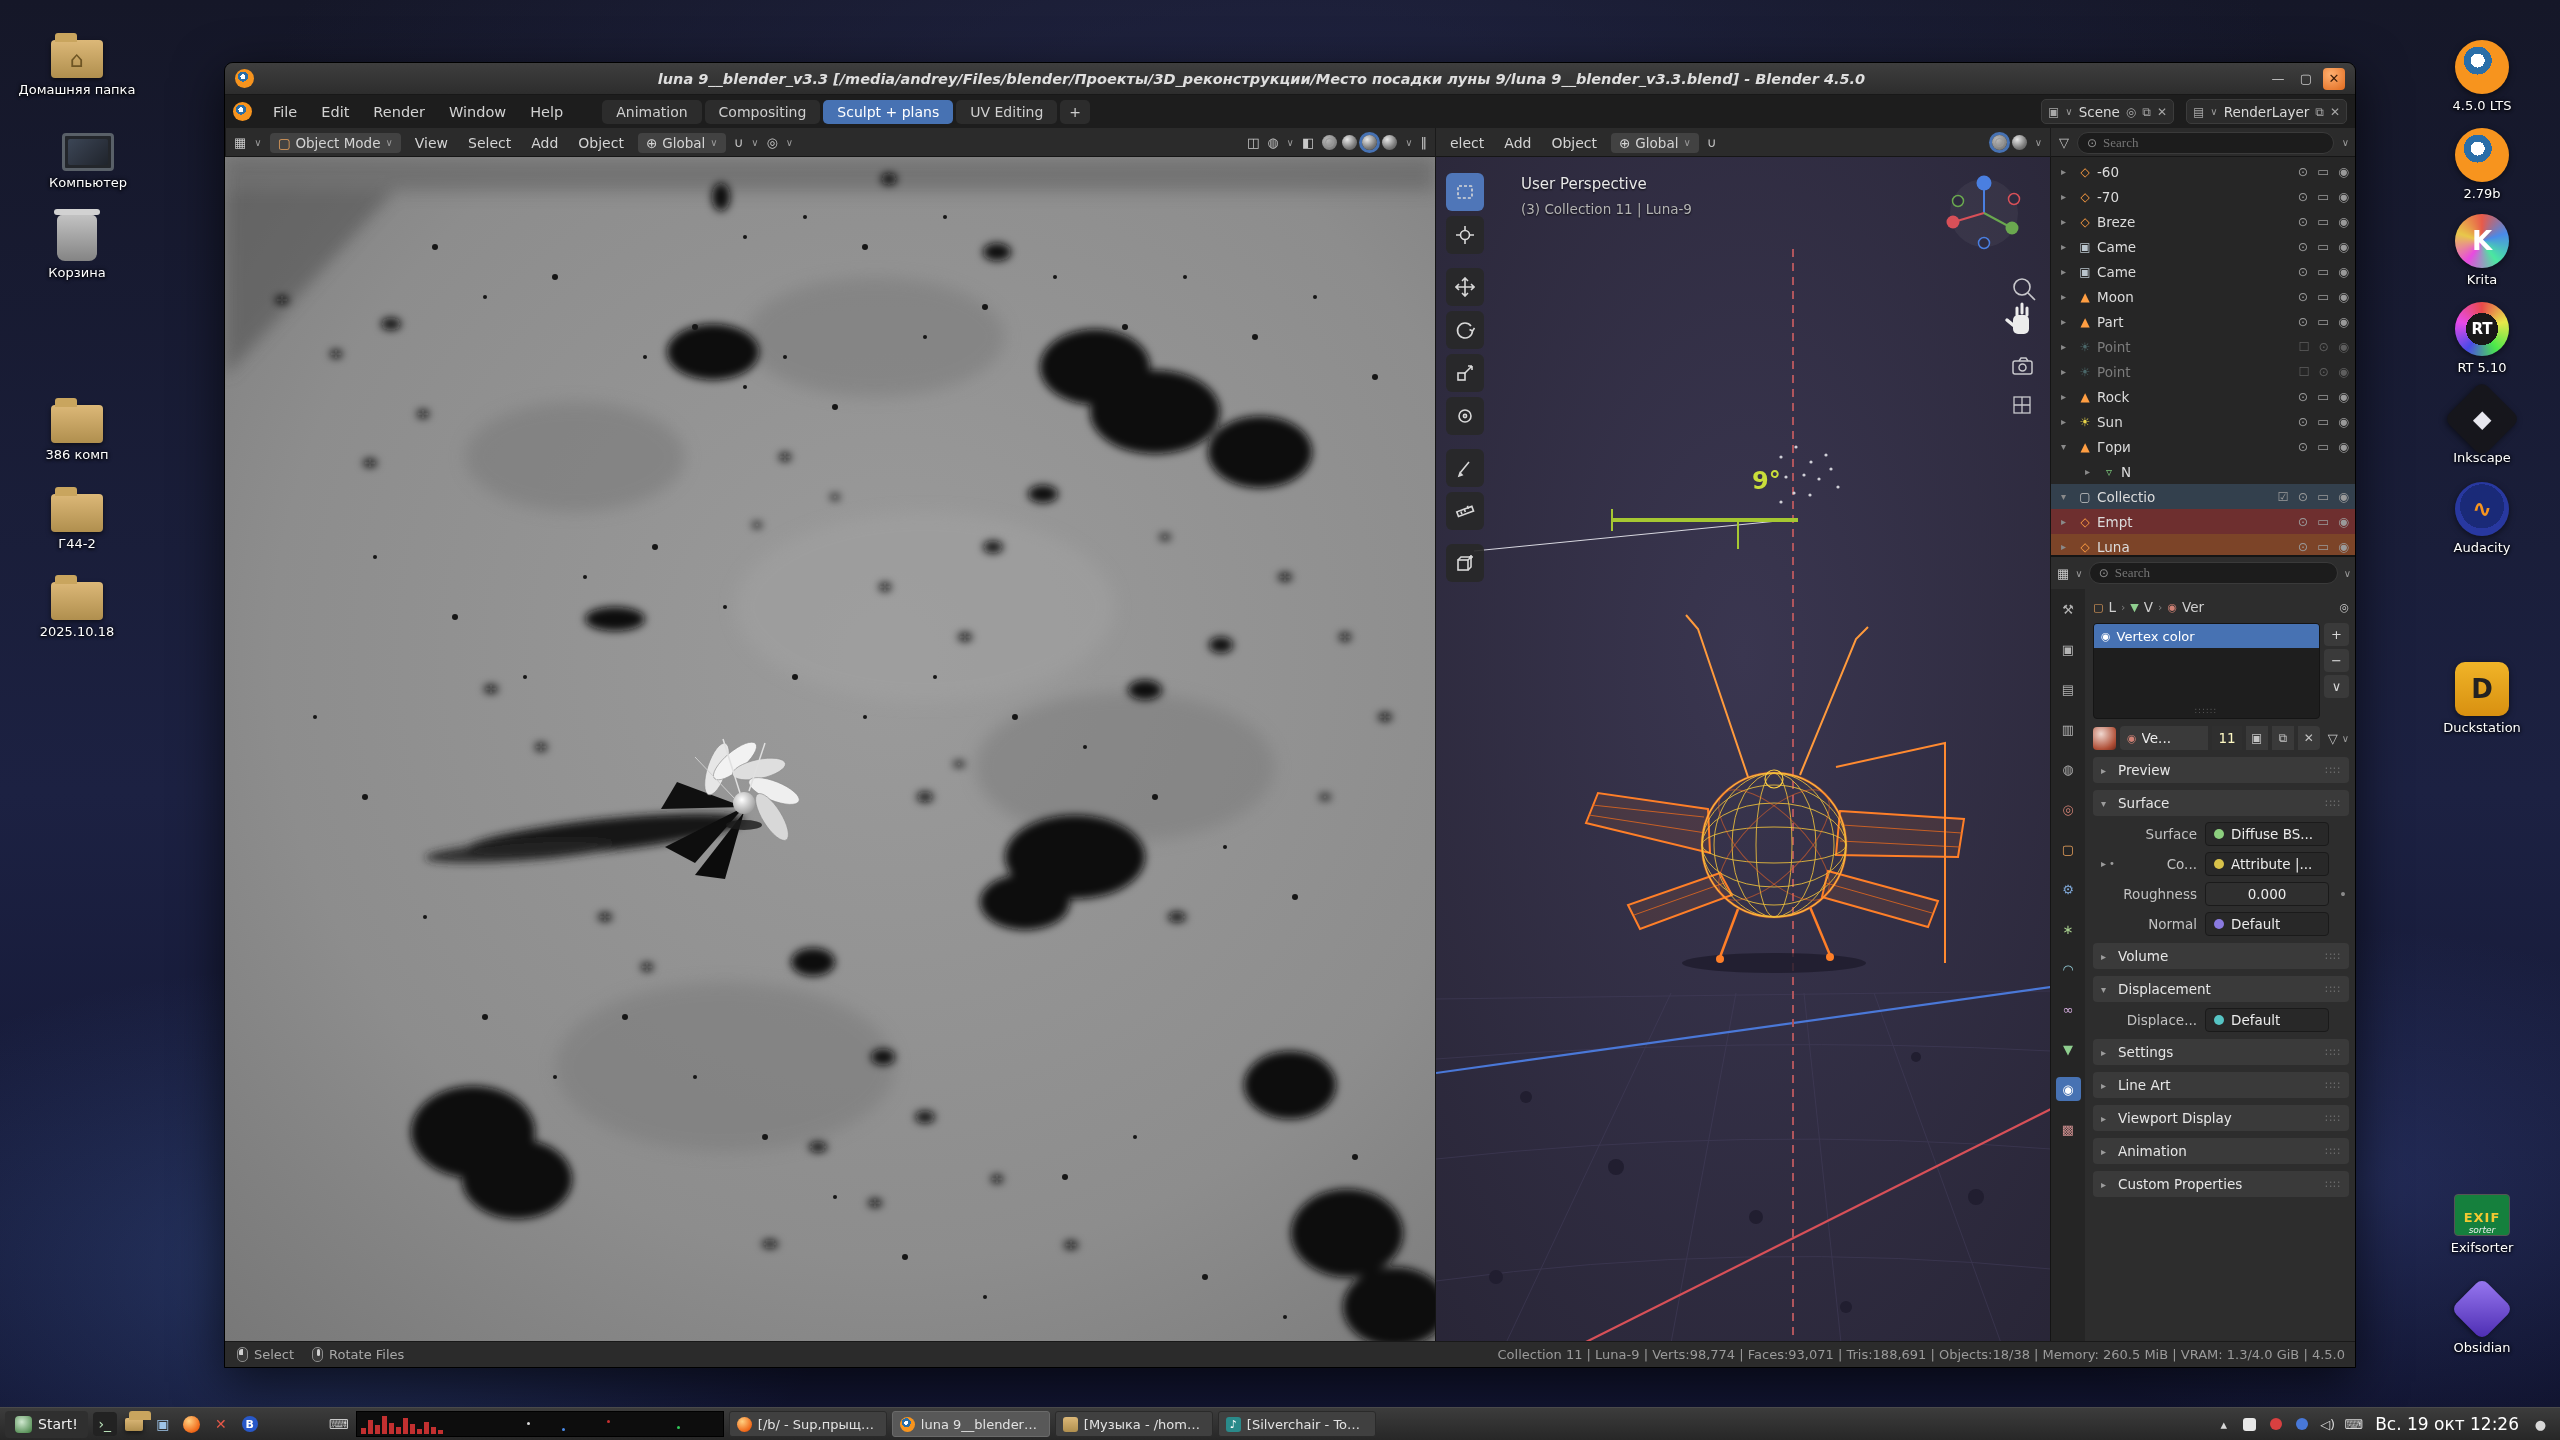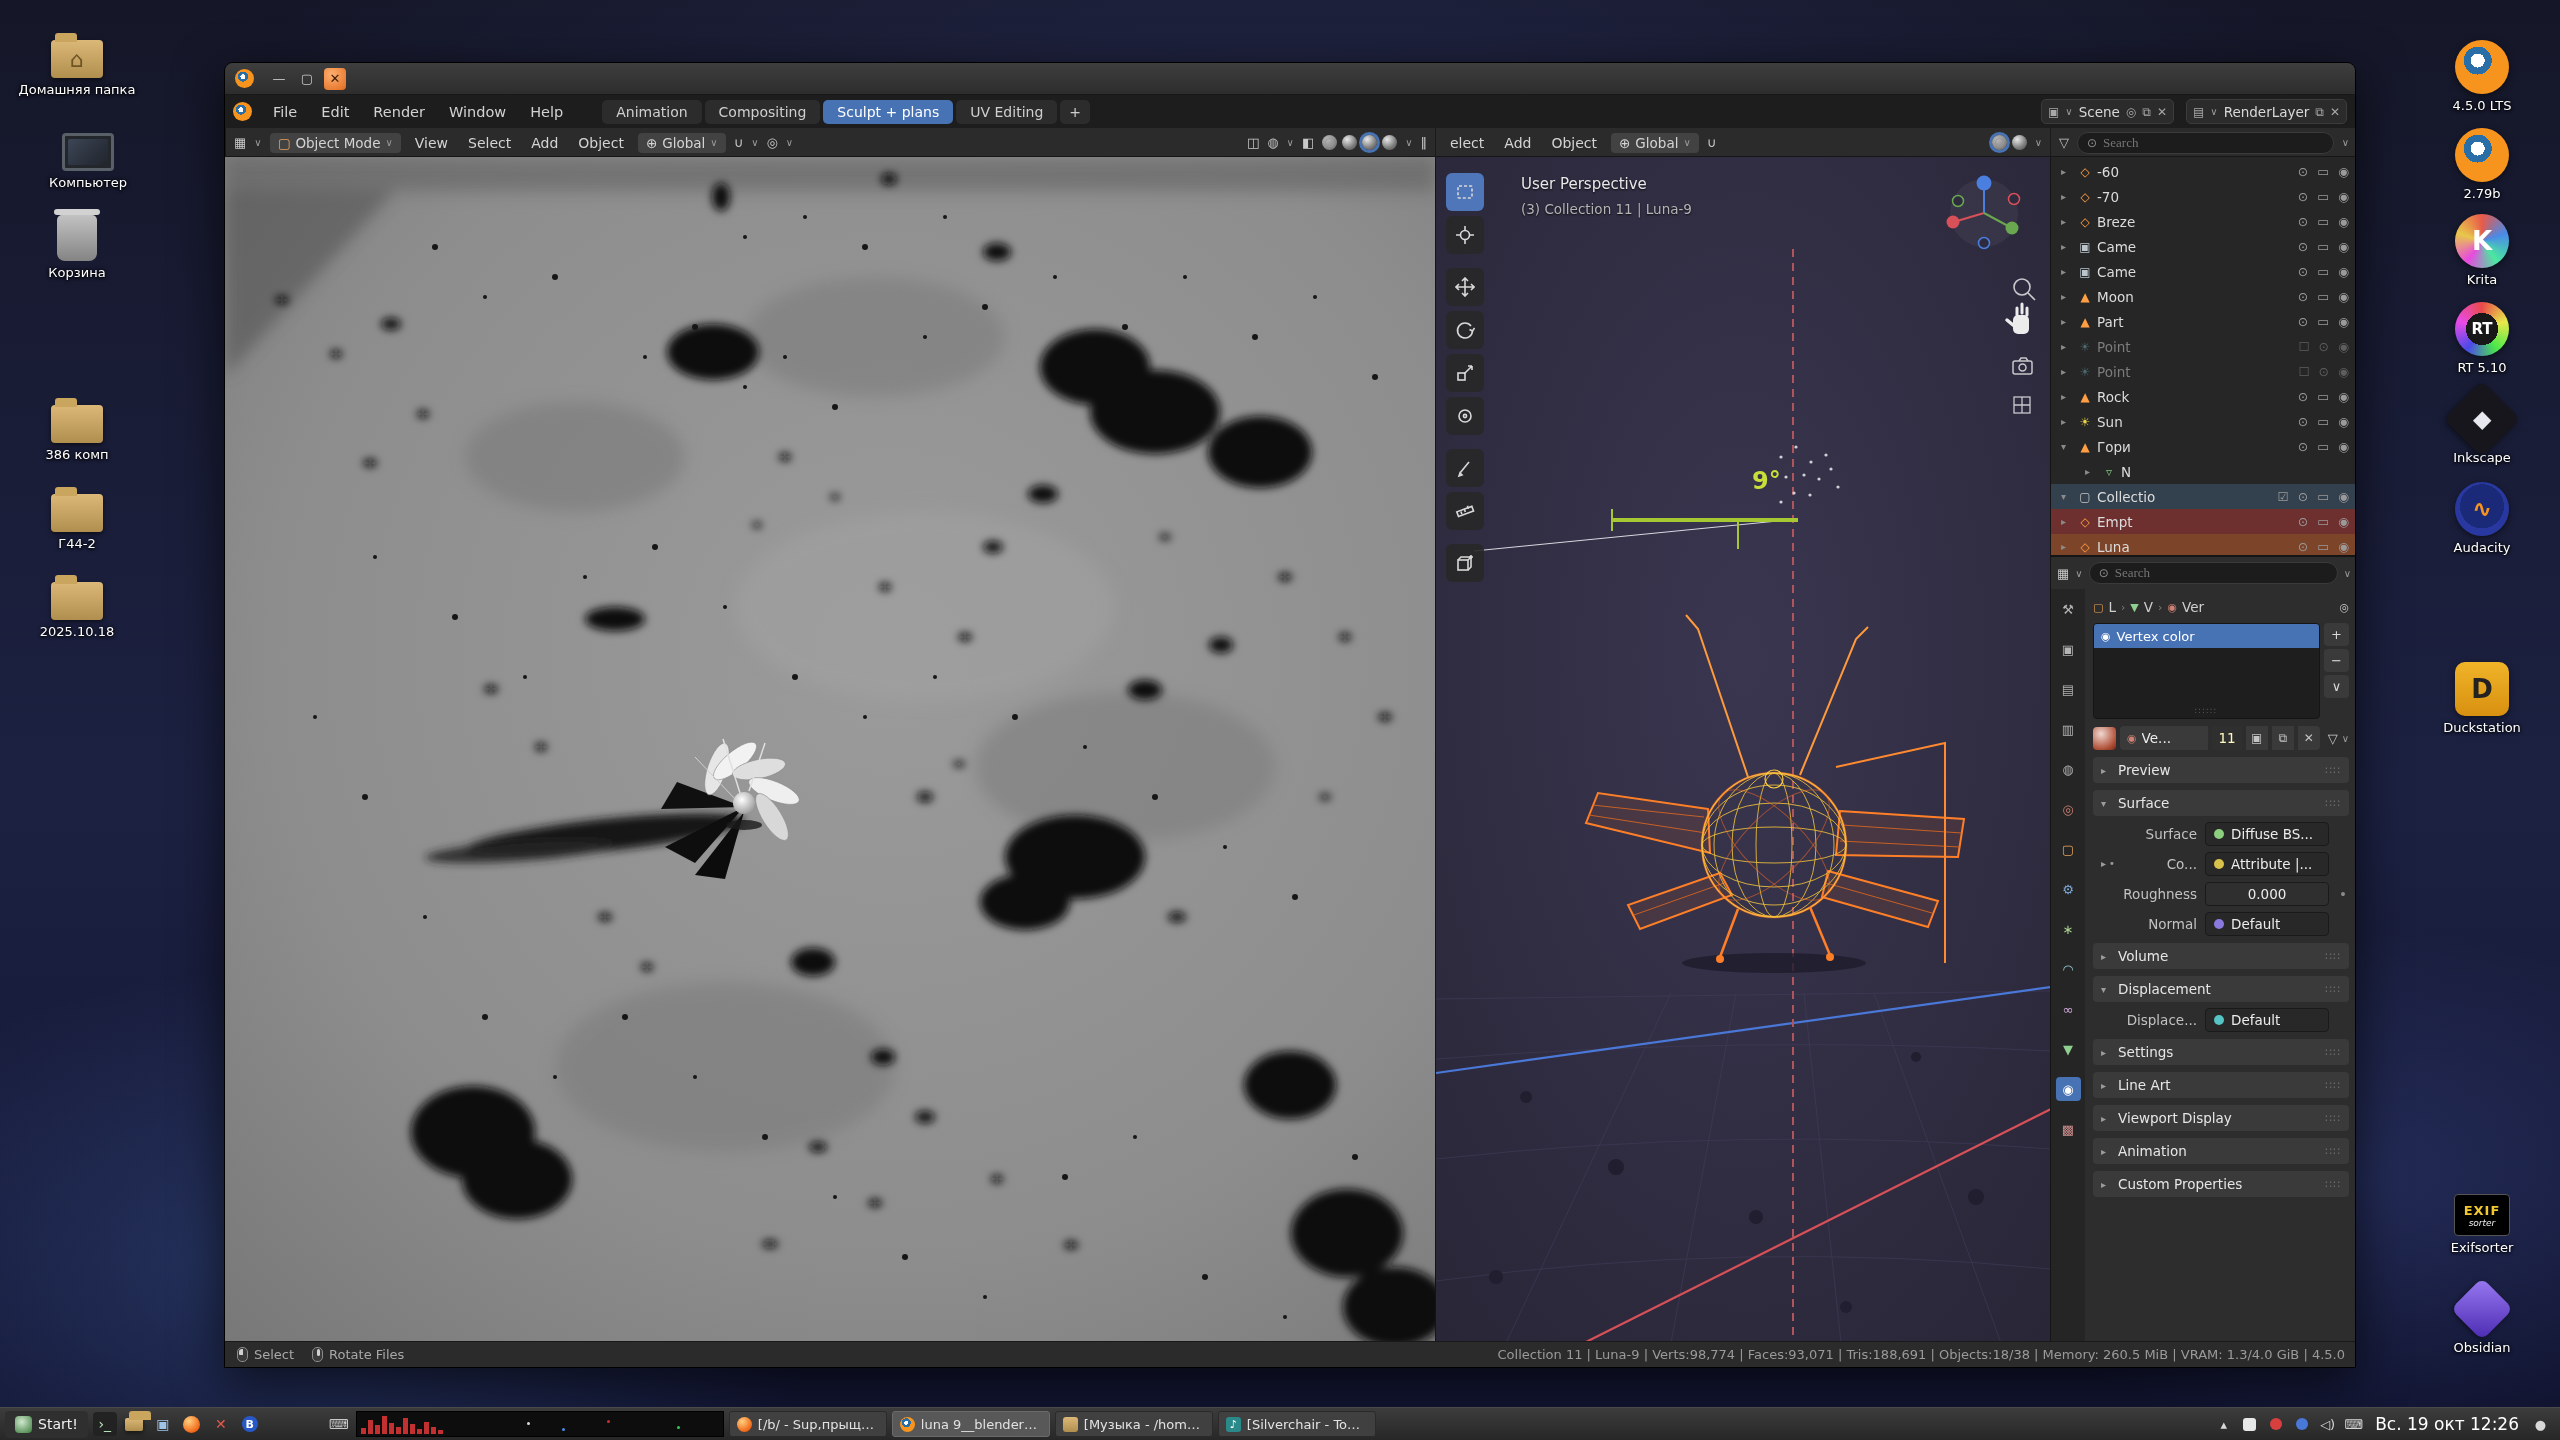--- a/index.html
+++ b/index.html
@@ -22,21 +22,21 @@
   .trash{width:40px;height:46px;background:linear-gradient(#c2c2c2,#848484);border-radius:5px 5px 8px 8px;position:relative}
   .trash::before{content:"";position:absolute;top:-6px;left:-3px;right:-3px;height:6px;background:#d2d2d2;border-radius:3px}
   .appico{width:54px;height:54px;border-radius:12px;display:flex;align-items:center;justify-content:center;font-weight:bold;box-shadow:0 2px 6px rgba(0,0,0,.5)}
   .blenderlogo{border-radius:50%;background:radial-gradient(circle at 42% 38%, #ffffff 0 7px, #2a6ea8 7px 14px, #f7941e 14px)}
   .kritalogo{border-radius:50%;background:conic-gradient(#e85a4a,#4a8ae8,#4ae8a0,#e84ae0,#e8c84a,#e85a4a);color:#fff;font-size:26px}
   .rtlogo{border-radius:50%;background:radial-gradient(circle at 50% 50%, #181818 0 16px, transparent 16px),conic-gradient(#e84a4a,#e8e84a,#4ae84a,#4a4ae8,#e84ae8,#e84a4a);color:#fff;font-size:15px}
   .inklogo{background:#16161c;transform:rotate(45deg);border-radius:8px;color:#e8e8f0;font-size:24px}
   .inklogo span{transform:rotate(-45deg)}
   .audlogo{border-radius:50%;background:radial-gradient(circle at 50% 45%, #1a2a78 0 22px, #2838a0 22px);color:#f7941e;font-size:24px}
   .ducklogo{background:linear-gradient(#f0b428,#d89010);border-radius:10px;color:#222;font-size:26px}
-  .exiflogo{width:56px;height:42px;background:#000000;border:1px solid #555;border-radius:4px;display:flex;flex-direction:column;align-items:center;justify-content:center}
+  .exiflogo{width:56px;height:42px;background:#15803d;border:1px solid #555;border-radius:4px;display:flex;flex-direction:column;align-items:center;justify-content:flex-end}
   .exiflogo b{color:#f2c832;font-size:13px;letter-spacing:1px}
   .exiflogo i{color:#eee;font-size:9px;font-style:italic}
   .obslogo{background:linear-gradient(135deg,#9a7af2,#4a2ab0);transform:rotate(45deg) scale(.82);border-radius:10px}
 
   
   #bwin{position:absolute;left:224px;top:62px;width:2132px;height:1306px;background:#1d1d1d;border:1px solid #000;border-radius:9px 9px 0 0;box-shadow:0 14px 50px rgba(0,0,0,.65);overflow:hidden}
   #titlebar{height:32px;background:linear-gradient(#3e3e3e,#2d2d2d);display:flex;align-items:center;padding:0 10px;border-bottom:1px solid #181818}
   #titlebar .title{flex:1;text-align:center;font-size:14.5px;font-weight:bold;font-style:italic;color:#dedede;white-space:nowrap;overflow:hidden;text-overflow:ellipsis}
   .wbtn{width:22px;height:22px;display:flex;align-items:center;justify-content:center;color:#c8c8c8;font-size:13px;margin-left:6px;border-radius:4px;cursor:pointer}
   .wbtn.close{background:radial-gradient(circle at 35% 30%, #ffb070, #e06a1e);color:#3a1c08;font-weight:bold}
@@ -221,20 +221,21 @@
   </div>
 <div class="dicon" style="left:2422px;top:1282px">
     <span class="appico obslogo"></span>
     <span class="dlabel">Obsidian</span>
   </div>
 
 <div id="bwin">
 
   <div id="titlebar">
     <span class="blogo"></span>
+    <span class="title">luna 9__blender_v3.3 [/media/andrey/Files/blender/Проекты/3D_реконструкции/Место посадки луны 9/luna 9__blender_v3.3.blend] - Blender 4.5.0</span>
     <span class="wbtn">—</span>
     <span class="wbtn">▢</span>
     <span class="wbtn close">✕</span>
   </div>
 
   <div id="menubar">
     <span class="blogo"></span>
     <span class="mitem">File</span>
     <span class="mitem">Edit</span>
     <span class="mitem">Render</span>

